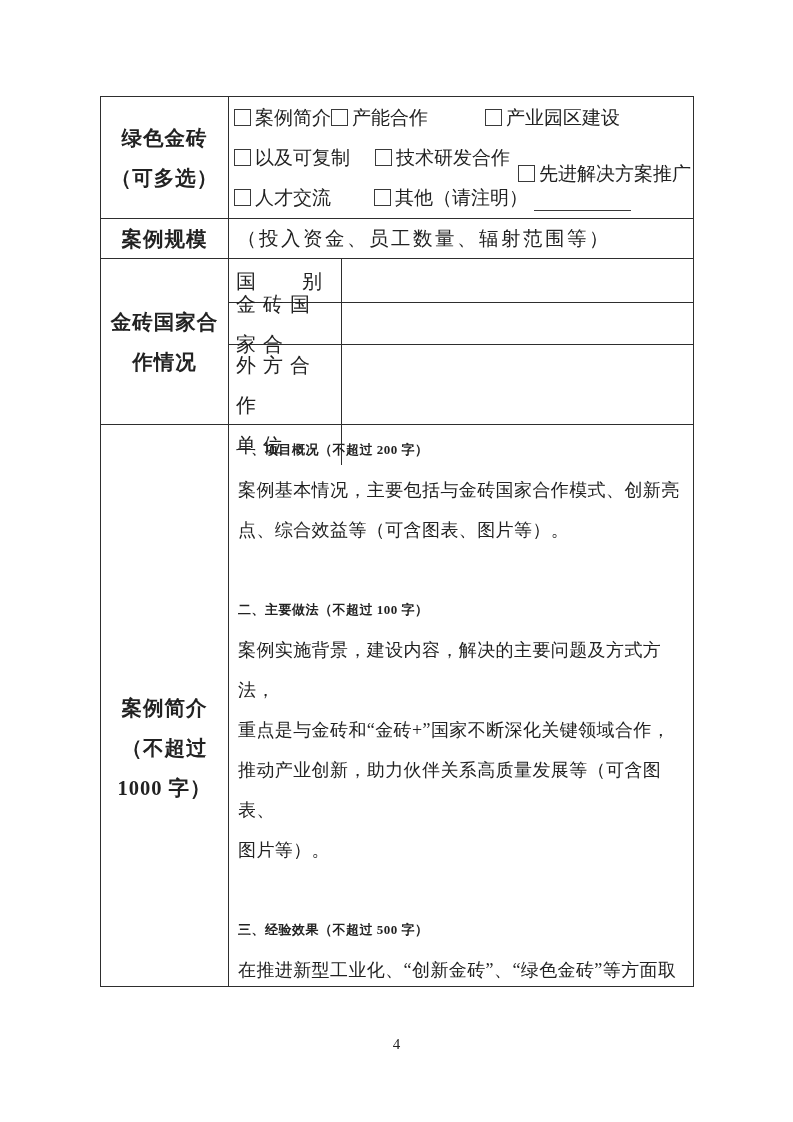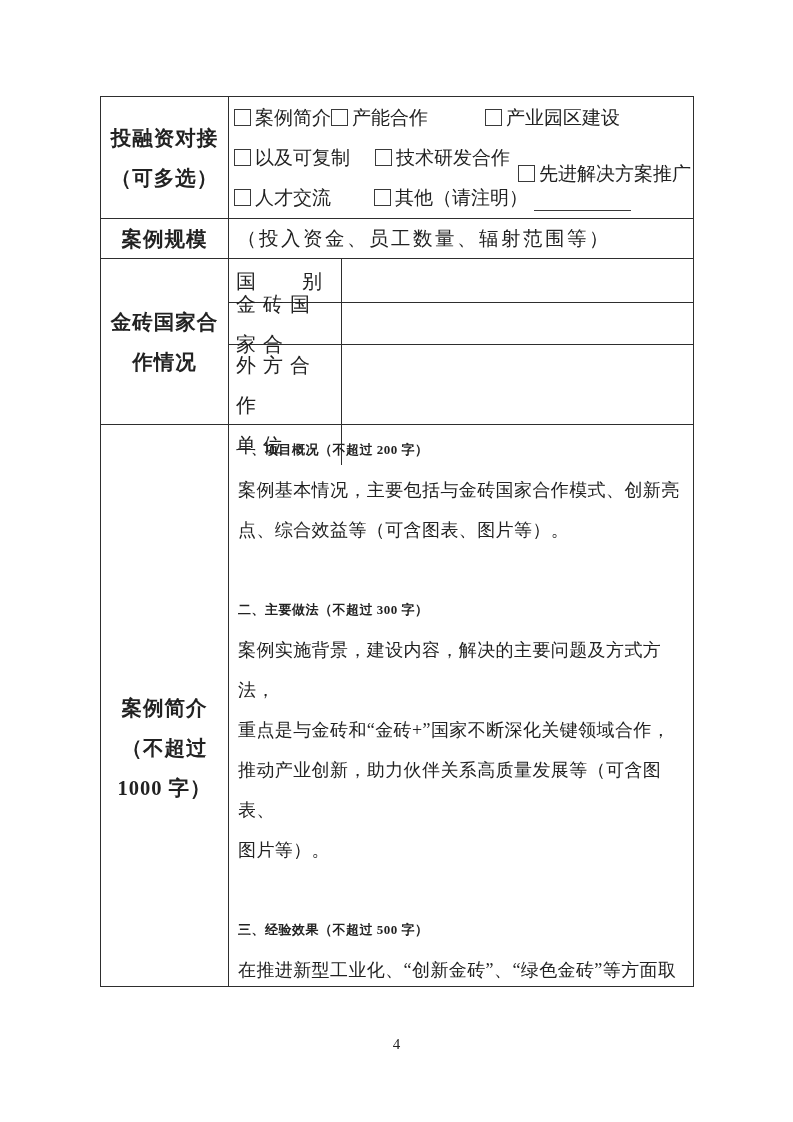--- a/index.html
+++ b/index.html
@@ -66,21 +66,21 @@
     font-size:15px;color:#222;
   }
 </style>
 </head>
 <body>
 
 <div class="page">
   <div class="doc-table">
 
     <div class="frow row1">
-      <div class="hcell">投融资对接
+      <div class="hcell">绿色金砖
 （可多选）</div>
       <div class="ccell cb-cell">
         <div class="cb-line line-0">
           <span class="cb-item">
             <span class="cb-box"></span>
             <span class="cb-label">案例简介</span>
           </span>
           <span class="cb-item">
             <span class="cb-box"></span>
             <span class="cb-label">产能合作</span>
@@ -149,21 +149,21 @@
       <div class="hcell">案例简介
 （不超过
 1000 字）</div>
       <div class="ccell sections">
         <div class="section">
           <div class="stitle">一、项目概况（不超过 200 字）</div>
           <div class="sbody">案例基本情况，主要包括与金砖国家合作模式、创新亮
 点、综合效益等（可含图表、图片等）。</div>
         </div>
         <div class="section">
-          <div class="stitle">二、主要做法（不超过 300 字）</div>
+          <div class="stitle">二、主要做法（不超过 100 字）</div>
           <div class="sbody">案例实施背景，建设内容，解决的主要问题及方式方法，
 重点是与金砖和“金砖+”国家不断深化关键领域合作，
 推动产业创新，助力伙伴关系高质量发展等（可含图表、
 图片等）。</div>
         </div>
         <div class="section">
           <div class="stitle">三、经验效果（不超过 500 字）</div>
           <div class="sbody">在推进新型工业化、“创新金砖”、“绿色金砖”等方面取
 得的成效；本案例的创新点、先进性，以及可复制、可
 推广的国际合作经验；合作方、专家学者和社会各界对</div>

